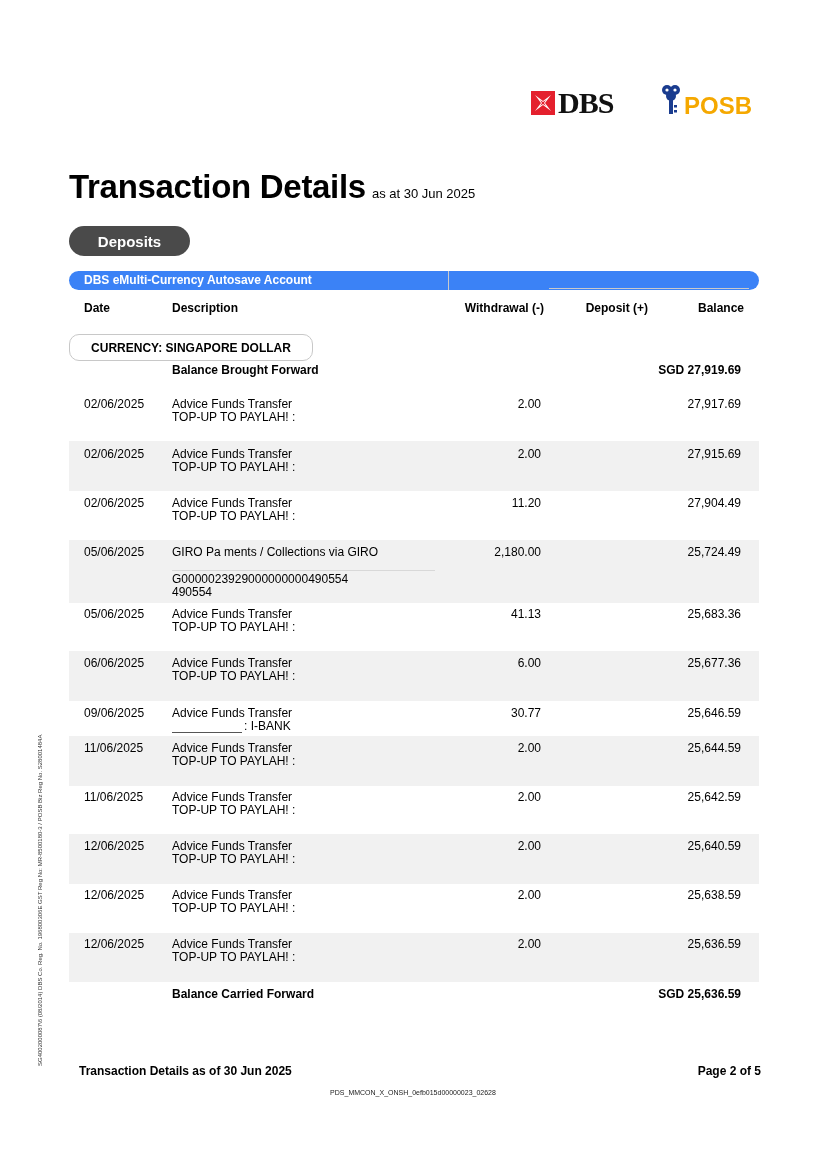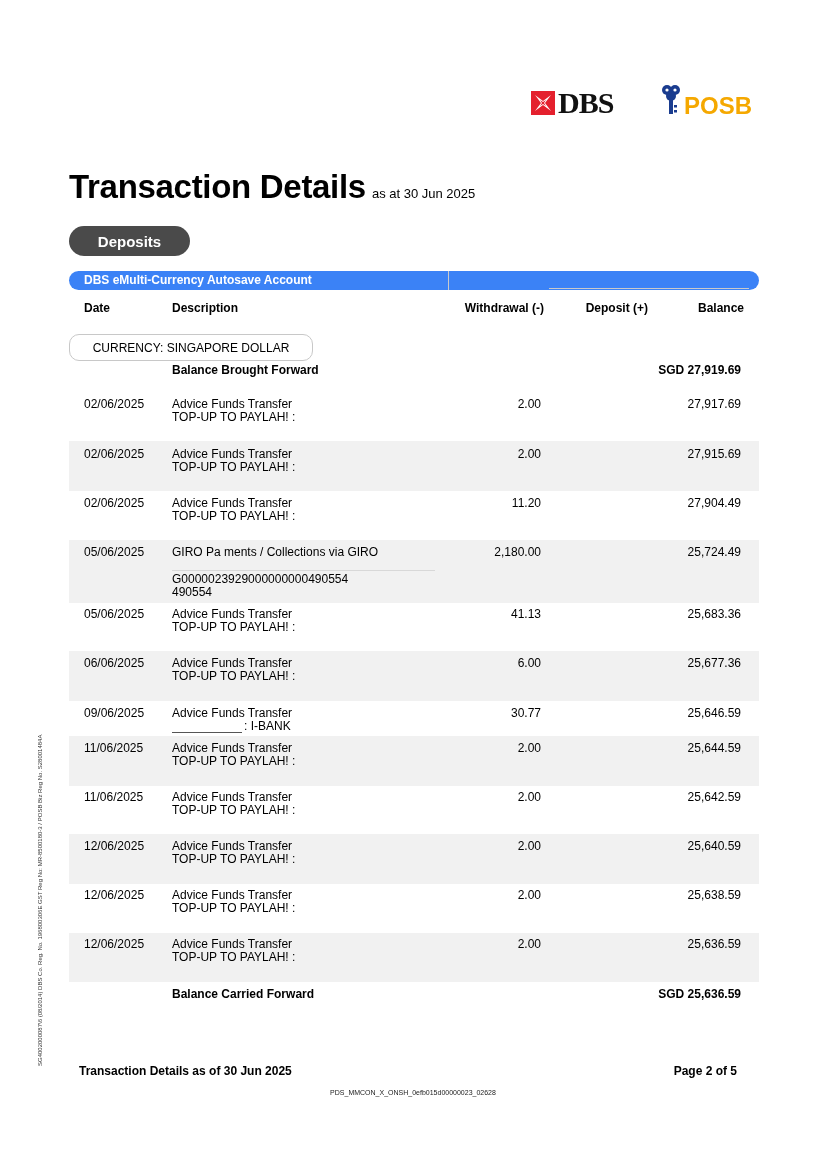--- a/index.html
+++ b/index.html
@@ -13,34 +13,34 @@
     .posb-word { font-family:"Liberation Sans", sans-serif; font-size:24px; font-weight:bold; color:#f5a800; margin-left:2px; }
     
     .title { left:69px; top:168px; font-size:33px; font-weight:bold; letter-spacing:-0.3px; white-space:nowrap; }
     .title .sub { font-size:13px; font-weight:normal; letter-spacing:0; margin-left:6px; }
     .pill { left:69px; top:226px; width:121px; height:30px; background:#4a4a4a; border-radius:15px; color:#fff; font-weight:bold; font-size:15px; display:flex; align-items:center; justify-content:center; }
     .acct-bar { left:69px; top:271px; width:690px; height:19px; background:#3b82f6; border-radius:10px; }
     .acct-bar .label { position:absolute; left:15px; top:2px; color:#fff; font-weight:bold; font-size:12px; }
     .acct-bar .divider { position:absolute; left:379px; top:0; width:1px; height:19px; background:#c9cacb; }
     .acct-bar .underline { position:absolute; left:480px; top:17px; width:200px; height:1px; background:#c9cacb; }
     .hdr { top:301px; font-size:12px; font-weight:bold; white-space:nowrap; }
-    .currency { left:69px; top:334px; width:244px; height:27px; border:1px solid #c8c8c8; border-radius:10px; font-size:12px; font-weight:normal; display:flex; align-items:center; justify-content:center; box-sizing:border-box; }
+    .currency { left:69px; top:334px; width:244px; height:27px; border:1px solid #c8c8c8; border-radius:10px; font-size:12px; font-weight:bold; display:flex; align-items:center; justify-content:center; box-sizing:border-box; }
     .row { position:absolute; left:69px; width:690px; }
     .row.shade { background:#f1f1f1; }
     .cell { position:absolute; font-size:12px; line-height:13px; white-space:nowrap; }
     .c-date { left:15px; }
     .c-desc { left:103px; }
     .c-wd { right:218px; text-align:center; }
     .c-bal { right:18px; text-align:right; }
     .bold { font-weight:bold; }
     .giro-line { position:absolute; left:103px; width:263px; height:1px; background:#d8d8d8; }
     .blank-line { display:inline-block; width:70px; border-bottom:1px solid #555; height:10px; vertical-align:bottom; margin-right:2px; }
     .side { left:37px; top:1066px; transform-origin:0 0; transform:rotate(-90deg); font-size:6px; color:#333; white-space:nowrap; }
     .footer-l { left:79px; top:1064px; font-size:12px; font-weight:bold; }
-    .footer-r { right:89px; top:1064px; font-size:12px; font-weight:bold; }
+    .footer-r { right:65px; top:1064px; font-size:12px; font-weight:bold; }
     .footer-code { left:0; width:826px; top:1089px; text-align:center; font-size:7px; color:#222; }
   </style>
 </head>
 <body>
 
 <div class="abs dbs-logo">
   <span class="dbs-mark">
     <svg width="24" height="24" viewBox="0 0 24 24">
       <rect x="0" y="0" width="24" height="24" fill="#e4202d"></rect>
       <path d="M4 4 L12 10 L20 4 L14 12 L20 20 L12 14 L4 20 L10 12 Z" fill="#ffffff"></path>

